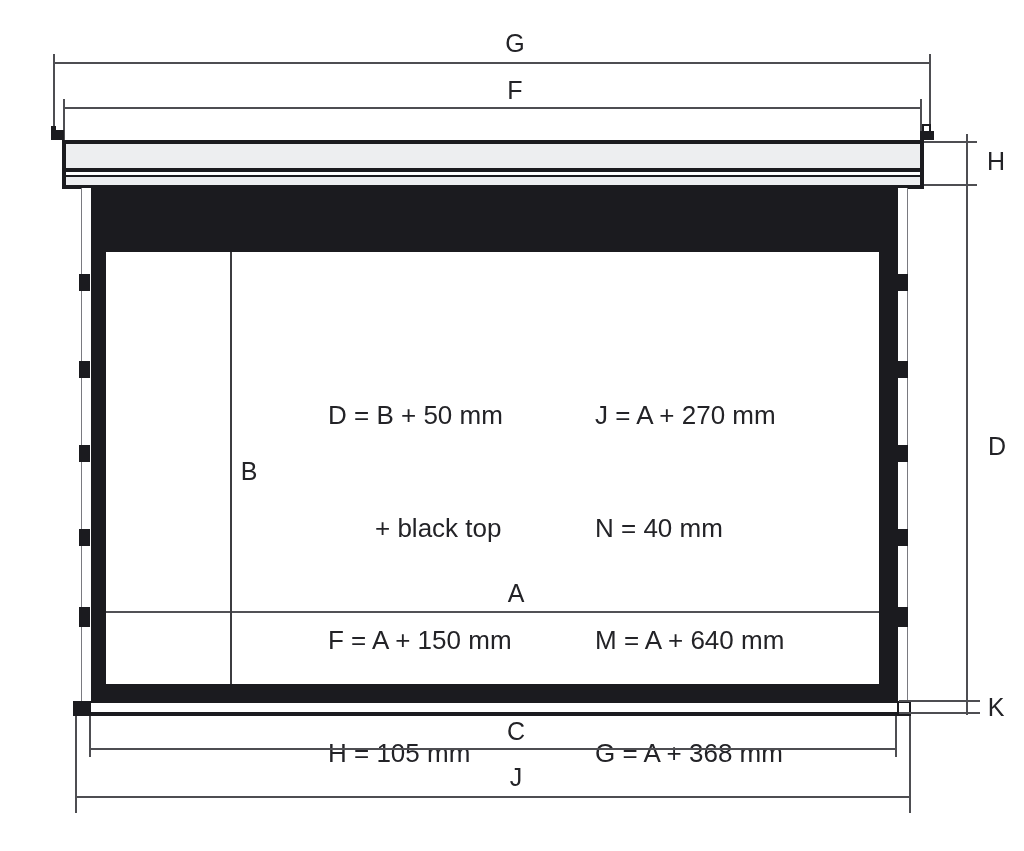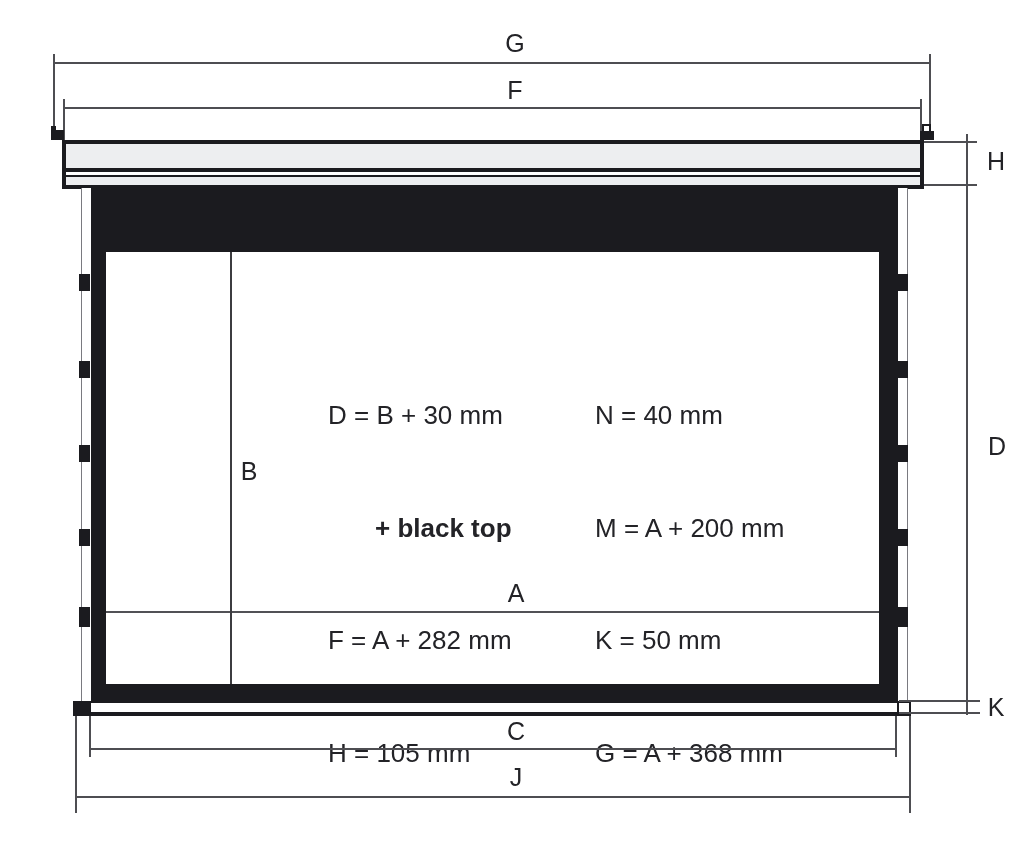--- a/index.html
+++ b/index.html
@@ -18,21 +18,21 @@
   .vline{position:absolute;width:2px;background:var(--line);}
   .dimlabel{
     position:absolute;font-size:25px;color:var(--text);
     text-align:center;line-height:1.1;
   }
   .formula-col{
     position:absolute;font-size:26px;color:var(--text);
     line-height:37.5px;white-space:pre;
   }
   .formula-line{height:37.5px;}
-  .formula-line.indent{padding-left:47px;font-weight:bold;}
+  .formula-line.indent{padding-left:47px;}
   
   .casing{
     position:absolute;left:62px;top:140px;width:862px;height:49px;
     background:var(--casing);border:4px solid var(--ink);box-sizing:border-box;
   }
   .casing .stripe-a{position:absolute;left:0;top:24px;width:100%;height:4px;background:var(--ink);}
   .casing .stripe-w{position:absolute;left:0;top:28px;width:100%;height:3px;background:#ffffff;}
   .casing .stripe-b{position:absolute;left:0;top:31px;width:100%;height:2px;background:var(--ink);}
   
   .body-black{position:absolute;left:90px;top:187px;width:808px;height:514px;background:var(--ink);}
@@ -98,29 +98,29 @@
 
   <div class="viewing-area"></div>
 
   <div class="hline" style="left:106px;top:611px;width:773px;background:#515156;"></div>
   <div class="dimlabel" style="left:496px;top:580px;width:40px;">A</div>
 
   <div class="vline" style="left:230px;top:252px;height:432px;background:#3c3c40;"></div>
   <div class="dimlabel" style="left:234px;top:458px;width:30px;">B</div>
 
   <div class="formula-col" style="left:328px;top:322px;">
-    <div class="formula-line">D = B + 30 mm</div>
+    <div class="formula-line">D = B + 50 mm</div>
     <div class="formula-line indent">+ black top</div>
-    <div class="formula-line">F = A + 282 mm</div>
+    <div class="formula-line">F = A + 150 mm</div>
     <div class="formula-line">H = 105 mm</div>
   </div>
   <div class="formula-col" style="left:595px;top:322px;">
+    <div class="formula-line">J = A + 270 mm</div>
     <div class="formula-line">N = 40 mm</div>
-    <div class="formula-line">M = A + 200 mm</div>
-    <div class="formula-line">K = 50 mm</div>
+    <div class="formula-line">M = A + 640 mm</div>
     <div class="formula-line">G = A + 368 mm</div>
   </div>
 
   <div class="slat"></div>
   <div class="slat-cap-left"></div>
   <div class="slat-cap-right"></div>
 
   <div class="hline" style="left:924px;top:141px;width:53px;"></div>
   <div class="hline" style="left:924px;top:184px;width:53px;"></div>
   <div class="vline" style="left:966px;top:134px;height:581px;"></div>

